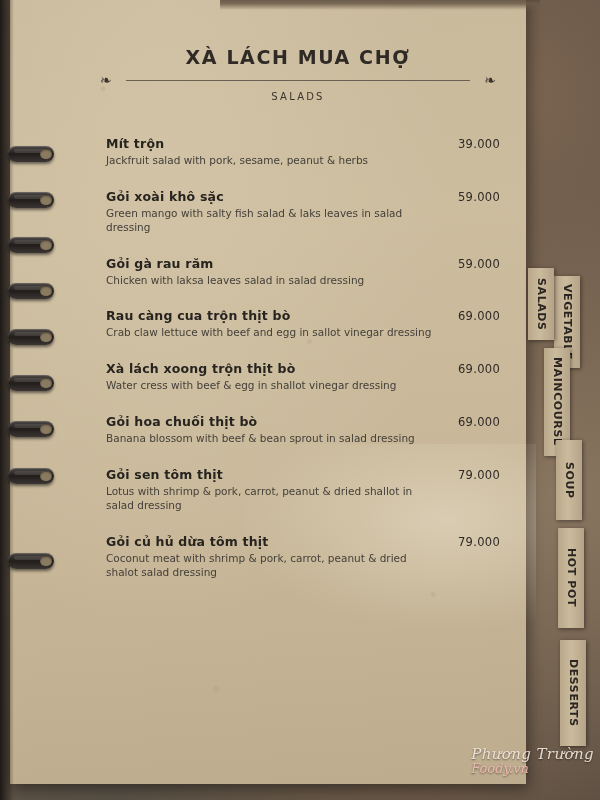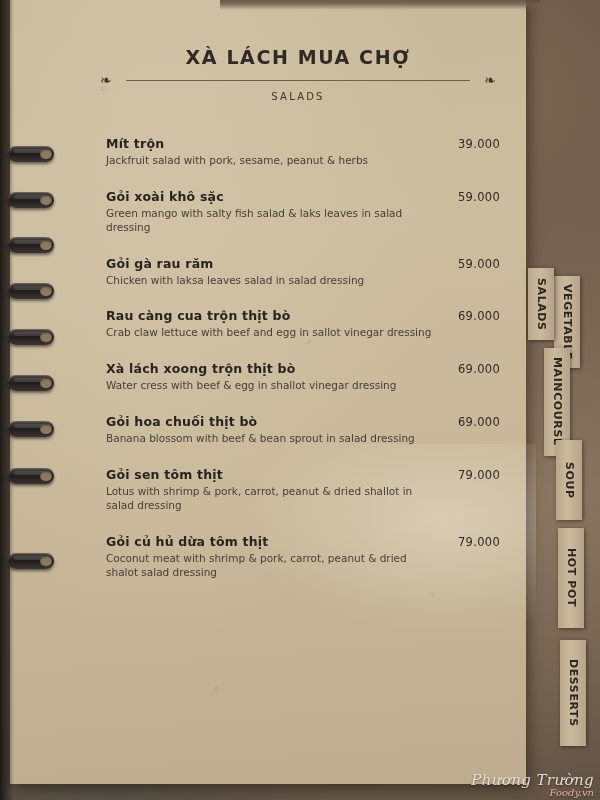--- a/index.html
+++ b/index.html
@@ -248,36 +248,36 @@
     justify-content: center;
     writing-mode: vertical-rl;
     text-orientation: mixed;
     white-space: nowrap;
   }
 
   
   .watermark {
     position: absolute;
     right: 6px;
-    bottom: 2px;
-    text-align: right;
+    bottom: 24px;
+    text-align: left;
     color: #f0e6dc;
     opacity: 0.92;
     text-shadow: 0 1px 2px rgba(0,0,0,0.55);
   }
   .wm-line1 {
     font-family: "DejaVu Serif", serif;
     font-style: italic;
     font-size: 15px;
     letter-spacing: 0.4px;
   }
   .wm-line2 {
     font-family: "DejaVu Serif", serif;
     font-style: italic;
-    font-size: 10px;
+    font-size: 13px;
     color: #f4b9b3;
     margin-top: -2px;
   }
 </style>
 </head>
 <body>
 
 <div id="stage">
 
   <div class="menu-page">

